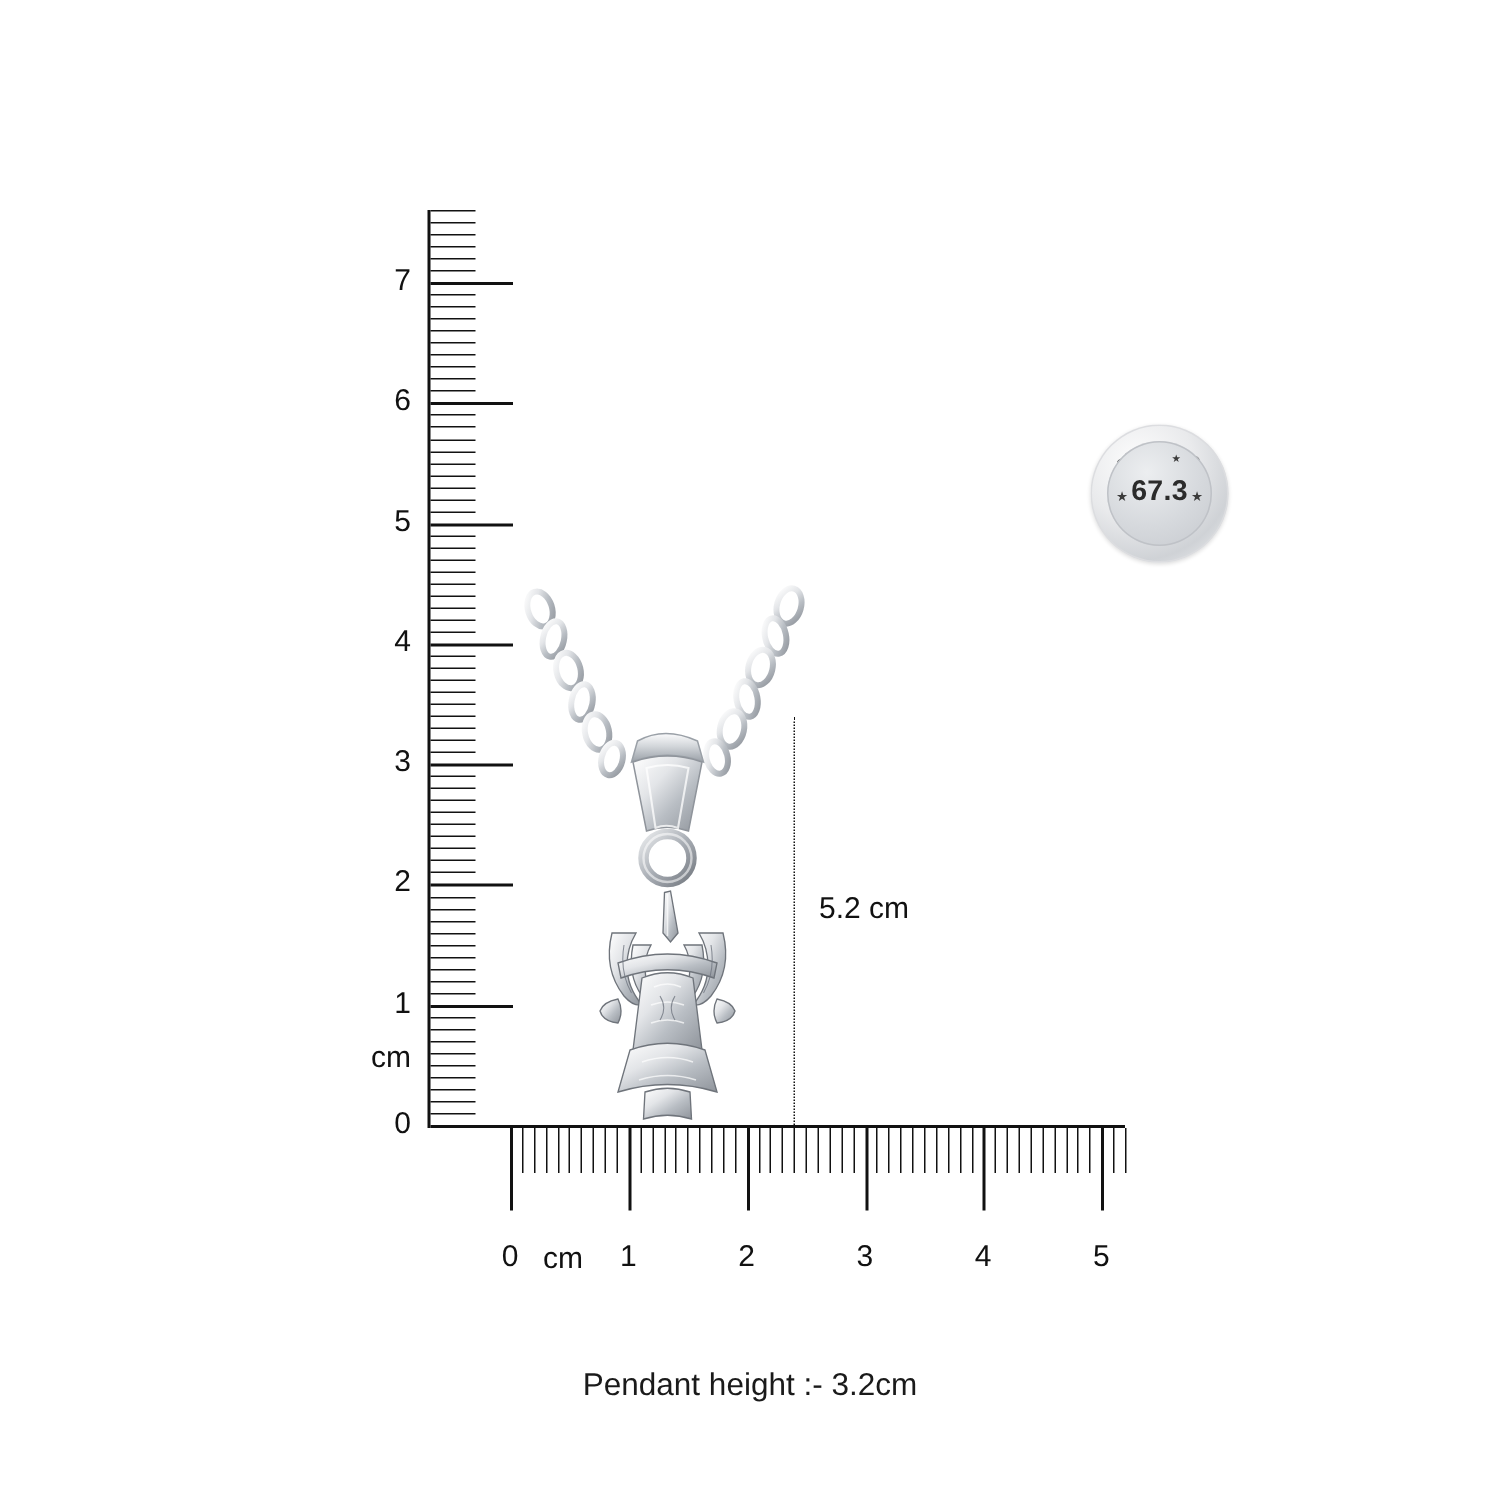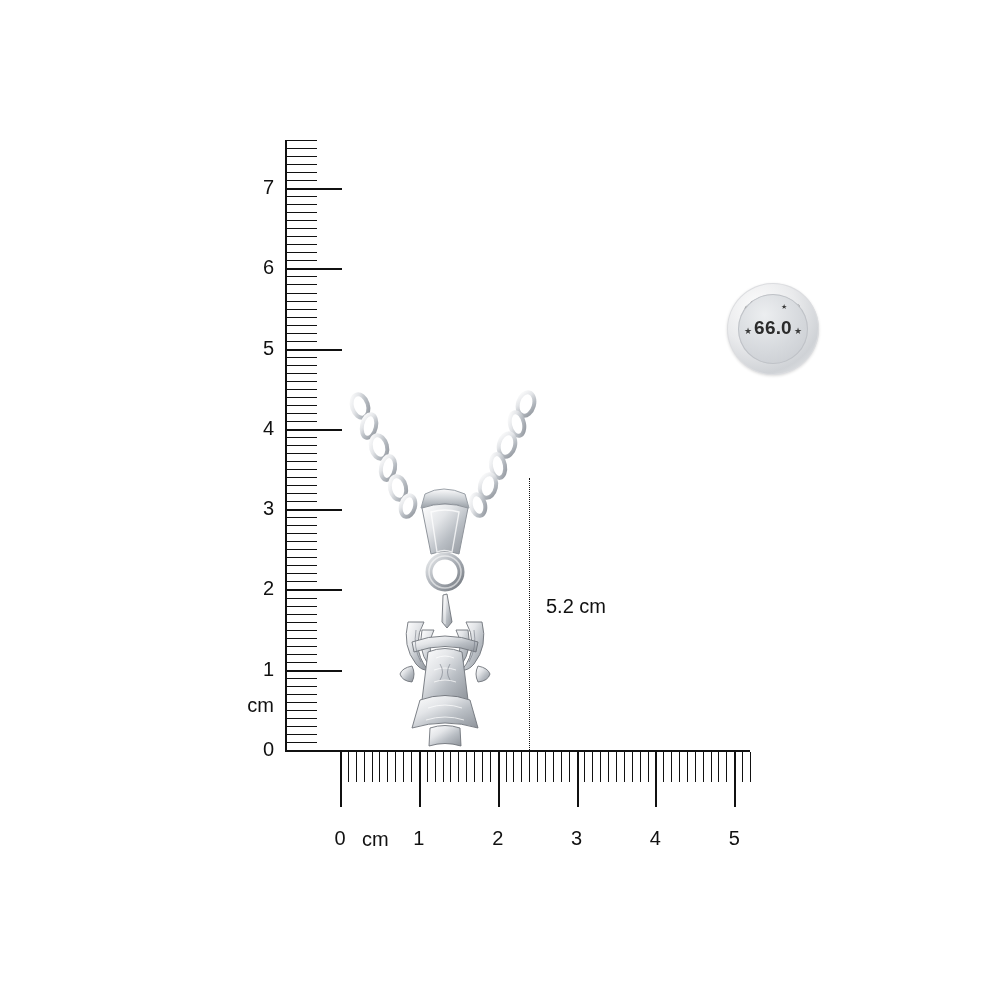--- a/index.html
+++ b/index.html
@@ -423,21 +423,22 @@
   <div class="badge">
     <svg class="badge-arc" viewBox="0 0 92 92">
       <defs>
         <path id="arcTop" d="M 14 50 A 32 32 0 0 1 78 50"></path>
         <path id="arcBottom" d="M 17 48 A 29 29 0 0 0 75 48"></path>
       </defs>
       <text><textPath href="#arcTop" startOffset="50%" text-anchor="middle" id="arcTopTxt">STERLING</textPath></text>
       <text><textPath href="#arcBottom" startOffset="50%" text-anchor="middle" id="arcBotTxt">SILVER</textPath></text>
     </svg>
     <div class="badge-inner">
-      <div class="badge-num">66.0</div>
+      <div class="badge-num">67.3</div>
       <span class="badge-star" style="left:6px;  top:33px;">★</span>
       <span class="badge-star" style="right:6px; top:33px;">★</span>
       <span class="badge-star" style="left:43px; top:9px; font-size:7px;">★</span>
     </div>
   </div>
 
+  <div class="caption">Pendant height :- 3.2cm</div>
 
 </div>
 
 </body></html>

